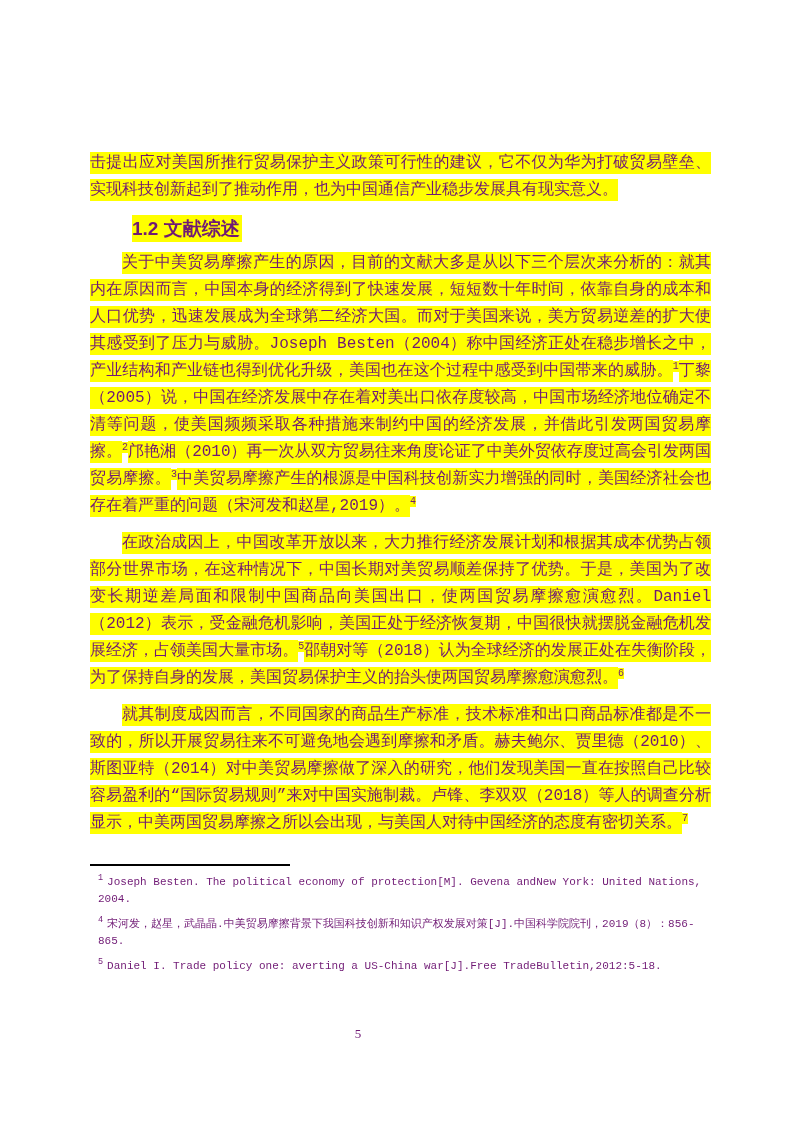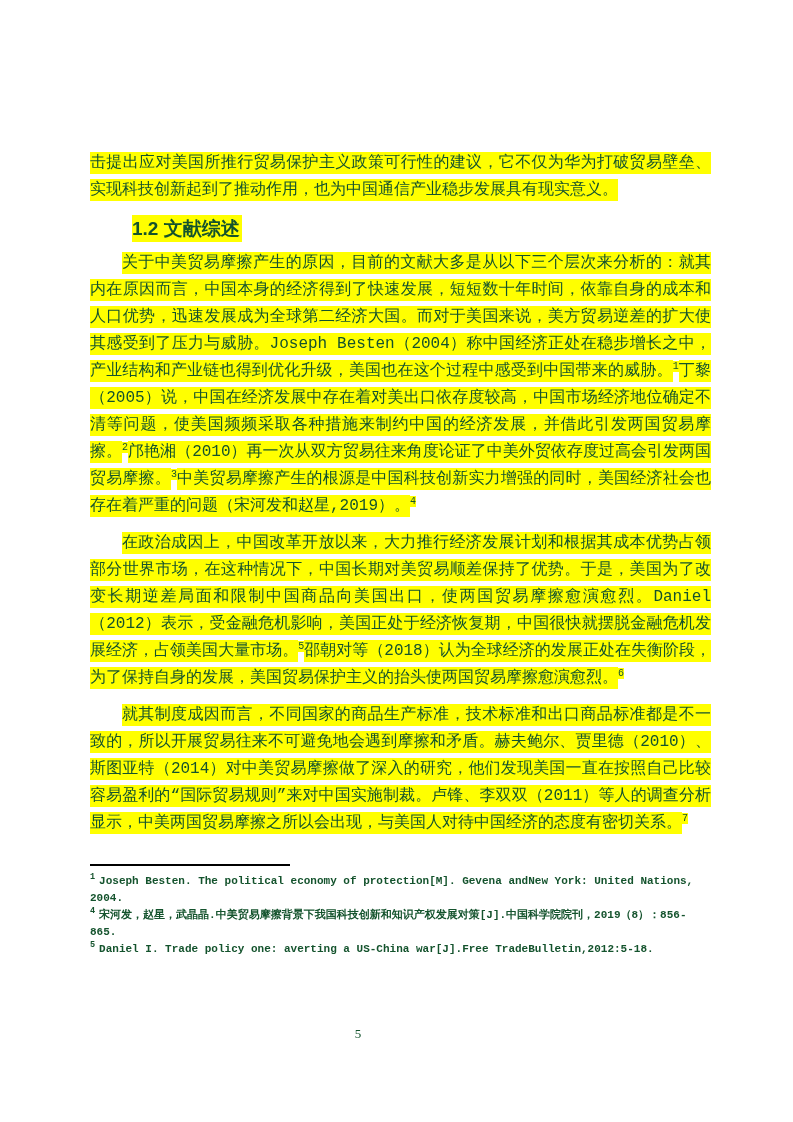--- a/index.html
+++ b/index.html
@@ -3,21 +3,21 @@
 <meta charset="utf-8">
 <style>
   * { box-sizing: border-box; }
   html, body { margin: 0; padding: 0; background: #ffffff; }
   .page {
     position: relative;
     width: 793px;
     height: 1122px;
     background: #ffffff;
     overflow: hidden;
-    color: #14532d;
+    color: #701a75;
     font-family: "Liberation Mono", "DejaVu Sans Mono", monospace;
   }
   .content {
     position: absolute;
     left: 90px;
     top: 150px;
     width: 621px;
   }
   .para {
     margin: 0 0 10px 0;
@@ -46,21 +46,21 @@
     font-size: 11px;
     line-height: 17px;
     text-align: left;
   }
   .fn-sep {
     width: 200px;
     height: 0;
     border-top: 2px solid #000000;
     margin: 0 0 7px 0;
   }
-  .footnote { margin: 0; font-weight: bold; }
+  .footnote { margin: 8px; }
   .footnote sup {
     font-size: 8.5px;
     line-height: 0;
     margin-right: 4px;
   }
   .page-number {
     position: absolute;
     top: 1026px;
     left: 0;
     width: 716px;
@@ -76,21 +76,21 @@
 
   <div class="content">
 
     <p class="para no-indent"><span class="hl">击提出应对美国所推行贸易保护主义政策可行性的建议，它不仅为华为打破贸易壁垒、实现科技创新起到了推动作用，也为中国通信产业稳步发展具有现实意义。</span></p>
 
     <h2 class="heading"><span class="hl">1.2 文献综述</span></h2>
 
     <div id="paragraphs">
         <p class="para"><span class="hl">关于中美贸易摩擦产生的原因，目前的文献大多是从以下三个层次来分析的：就其内在原因而言，中国本身的经济得到了快速发展，短短数十年时间，依靠自身的成本和人口优势，迅速发展成为全球第二经济大国。而对于美国来说，美方贸易逆差的扩大使其感受到了压力与威胁。Joseph Besten（2004）称中国经济正处在稳步增长之中，产业结构和产业链也得到优化升级，美国也在这个过程中感受到中国带来的威胁。</span><sup class="hl">1</sup><span class="hl">丁黎（2005）说，中国在经济发展中存在着对美出口依存度较高，中国市场经济地位确定不清等问题，使美国频频采取各种措施来制约中国的经济发展，并借此引发两国贸易摩擦。</span><sup class="hl">2</sup><span class="hl">邝艳湘（2010）再一次从双方贸易往来角度论证了中美外贸依存度过高会引发两国贸易摩擦。</span><sup class="hl">3</sup><span class="hl">中美贸易摩擦产生的根源是中国科技创新实力增强的同时，美国经济社会也存在着严重的问题（宋河发和赵星,2019）。</span><sup class="hl">4</sup></p>
         <p class="para"><span class="hl">在政治成因上，中国改革开放以来，大力推行经济发展计划和根据其成本优势占领部分世界市场，在这种情况下，中国长期对美贸易顺差保持了优势。于是，美国为了改变长期逆差局面和限制中国商品向美国出口，使两国贸易摩擦愈演愈烈。Daniel（2012）表示，受金融危机影响，美国正处于经济恢复期，中国很快就摆脱金融危机发展经济，占领美国大量市场。</span><sup class="hl">5</sup><span class="hl">邵朝对等（2018）认为全球经济的发展正处在失衡阶段，为了保持自身的发展，美国贸易保护主义的抬头使两国贸易摩擦愈演愈烈。</span><sup class="hl">6</sup></p>
-        <p class="para"><span class="hl">就其制度成因而言，不同国家的商品生产标准，技术标准和出口商品标准都是不一致的，所以开展贸易往来不可避免地会遇到摩擦和矛盾。赫夫鲍尔、贾里德（2010）、斯图亚特（2014）对中美贸易摩擦做了深入的研究，他们发现美国一直在按照自己比较容易盈利的“国际贸易规则”来对中国实施制裁。卢锋、李双双（2011）等人的调查分析显示，中美两国贸易摩擦之所以会出现，与美国人对待中国经济的态度有密切关系。</span><sup class="hl">7</sup></p>
+        <p class="para"><span class="hl">就其制度成因而言，不同国家的商品生产标准，技术标准和出口商品标准都是不一致的，所以开展贸易往来不可避免地会遇到摩擦和矛盾。赫夫鲍尔、贾里德（2010）、斯图亚特（2014）对中美贸易摩擦做了深入的研究，他们发现美国一直在按照自己比较容易盈利的“国际贸易规则”来对中国实施制裁。卢锋、李双双（2018）等人的调查分析显示，中美两国贸易摩擦之所以会出现，与美国人对待中国经济的态度有密切关系。</span><sup class="hl">7</sup></p>
       </div>
 
   </div>
 
   <div class="footnotes">
     <div class="fn-sep"></div>
     <div id="footnote-list">
         <div class="footnote"><sup>1</sup><span>Joseph Besten. The political economy of protection[M]. Gevena andNew York: United Nations, 2004.</span></div>
         <div class="footnote"><sup>4</sup><span>宋河发，赵星，武晶晶.中美贸易摩擦背景下我国科技创新和知识产权发展对策[J].中国科学院院刊，2019（8）：856-865.</span></div>
         <div class="footnote"><sup>5</sup><span>Daniel I. Trade policy one: averting a US-China war[J].Free TradeBulletin,2012:5-18.</span></div>

